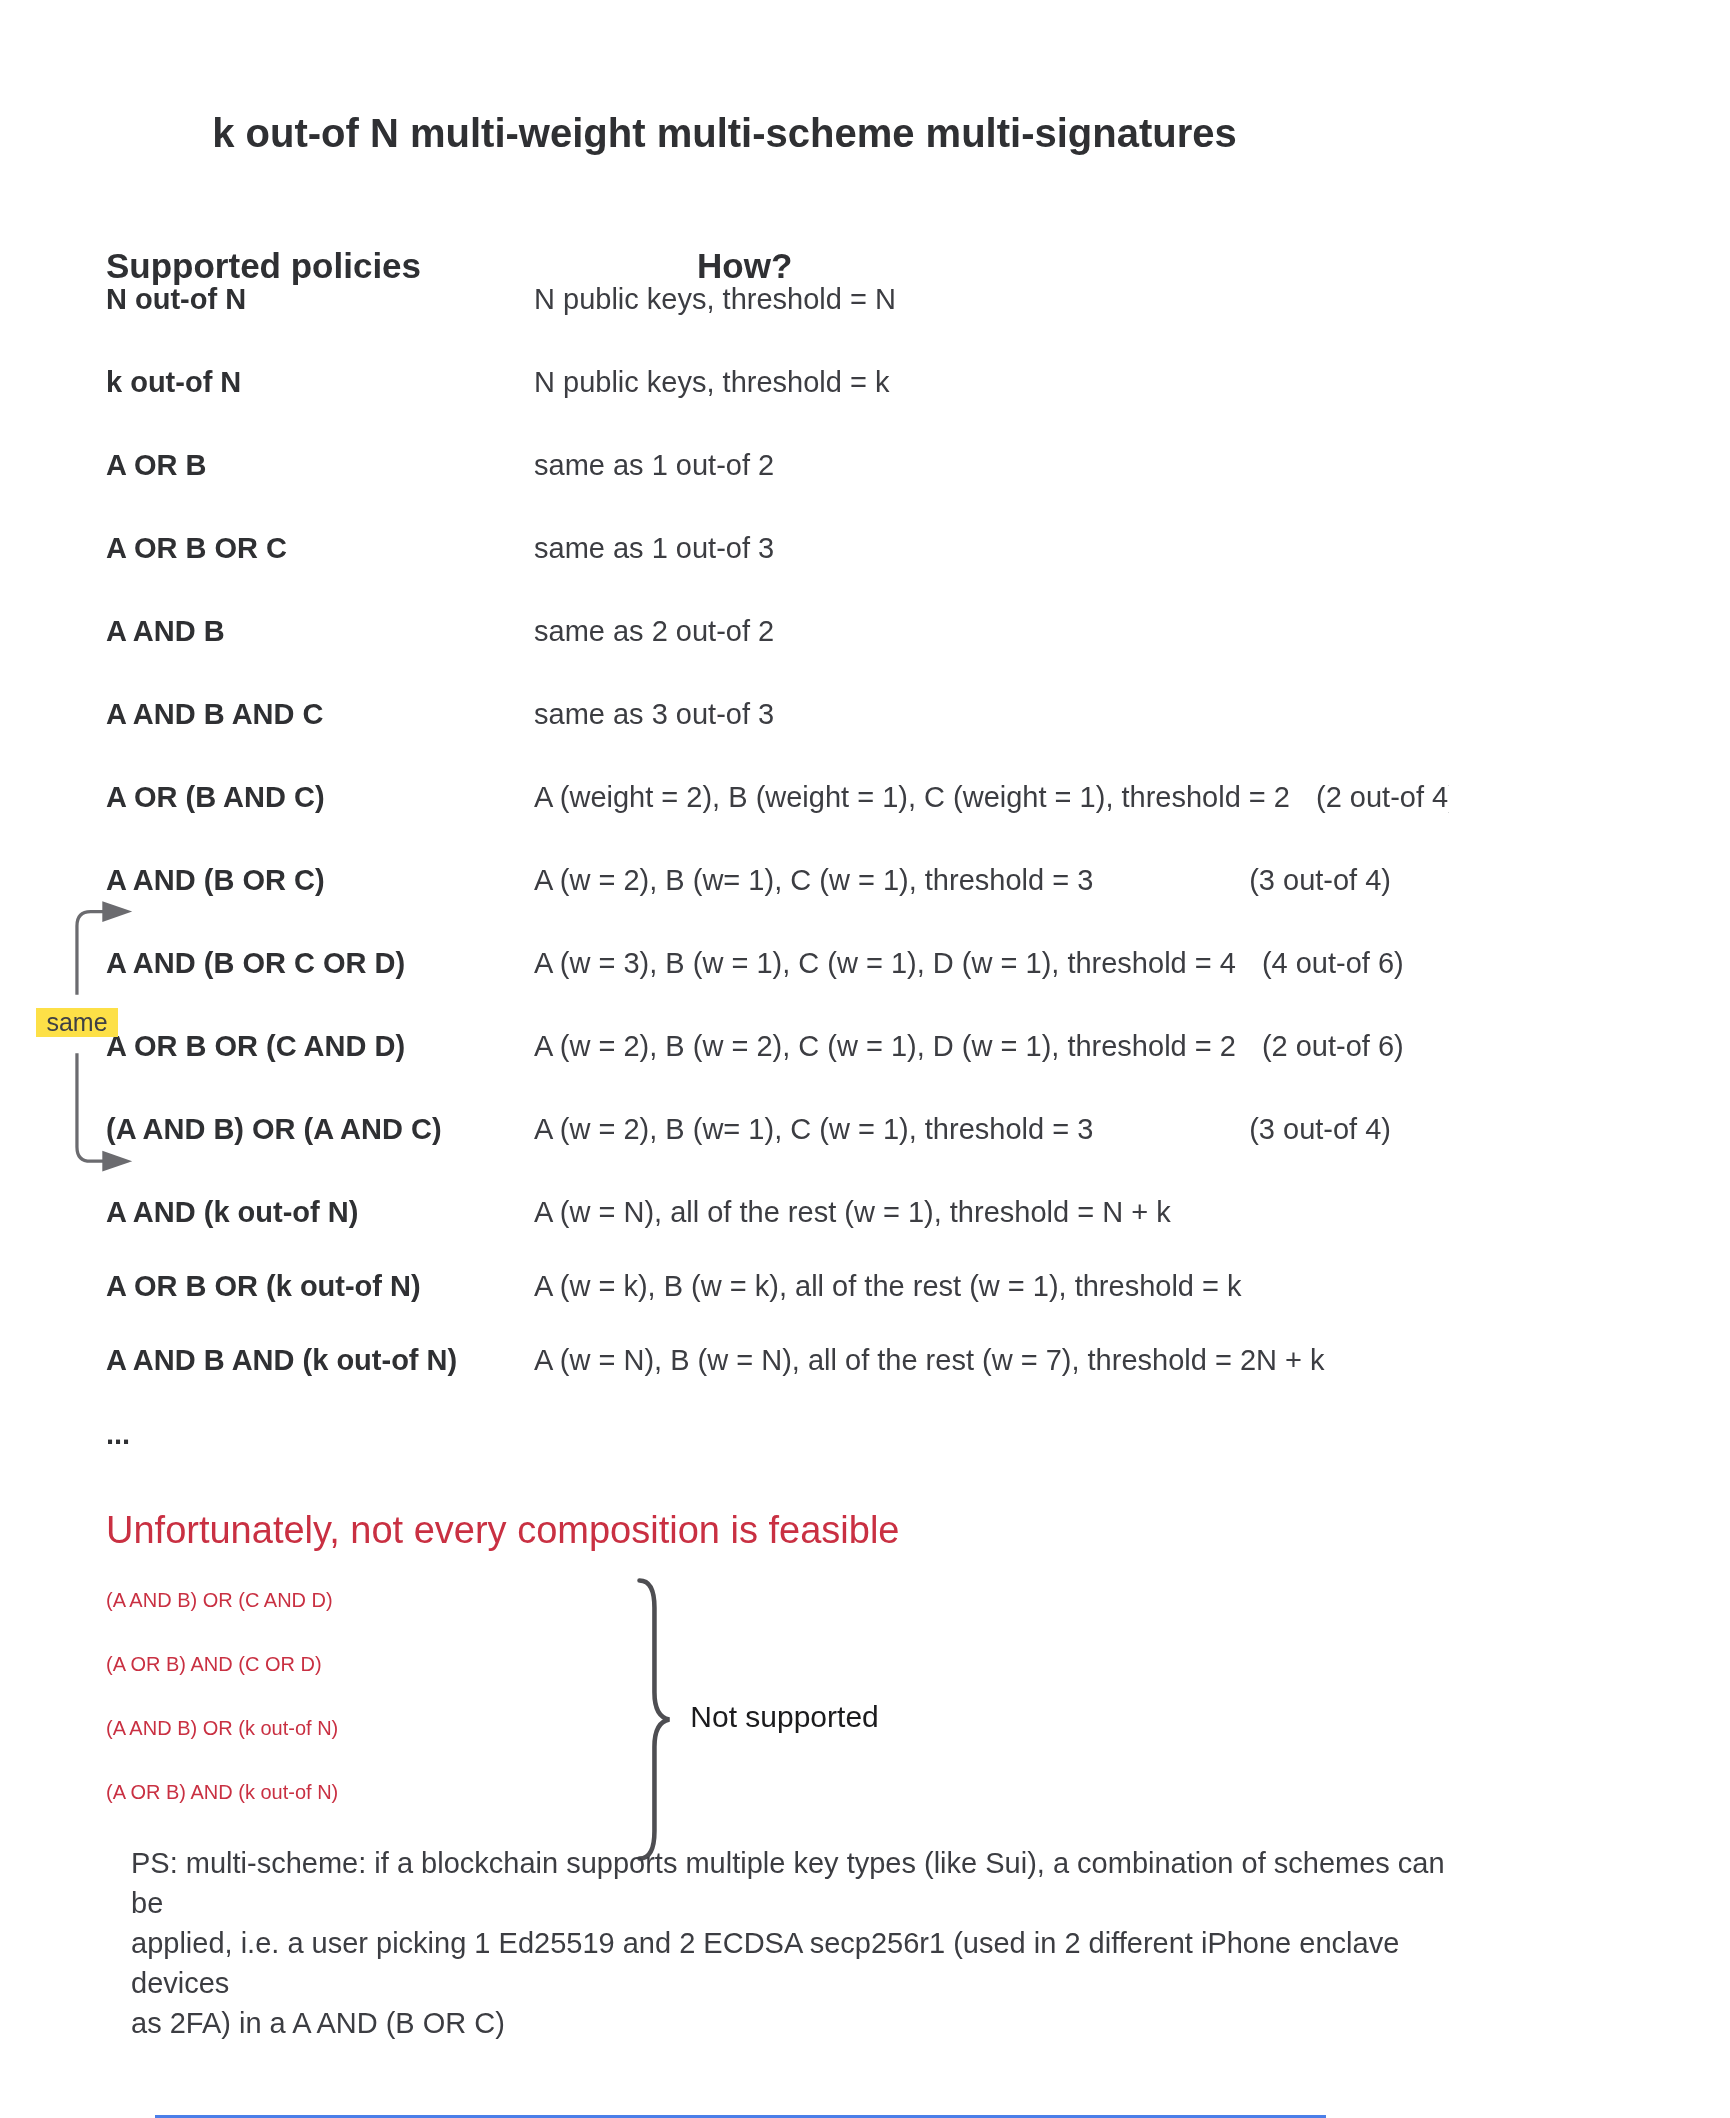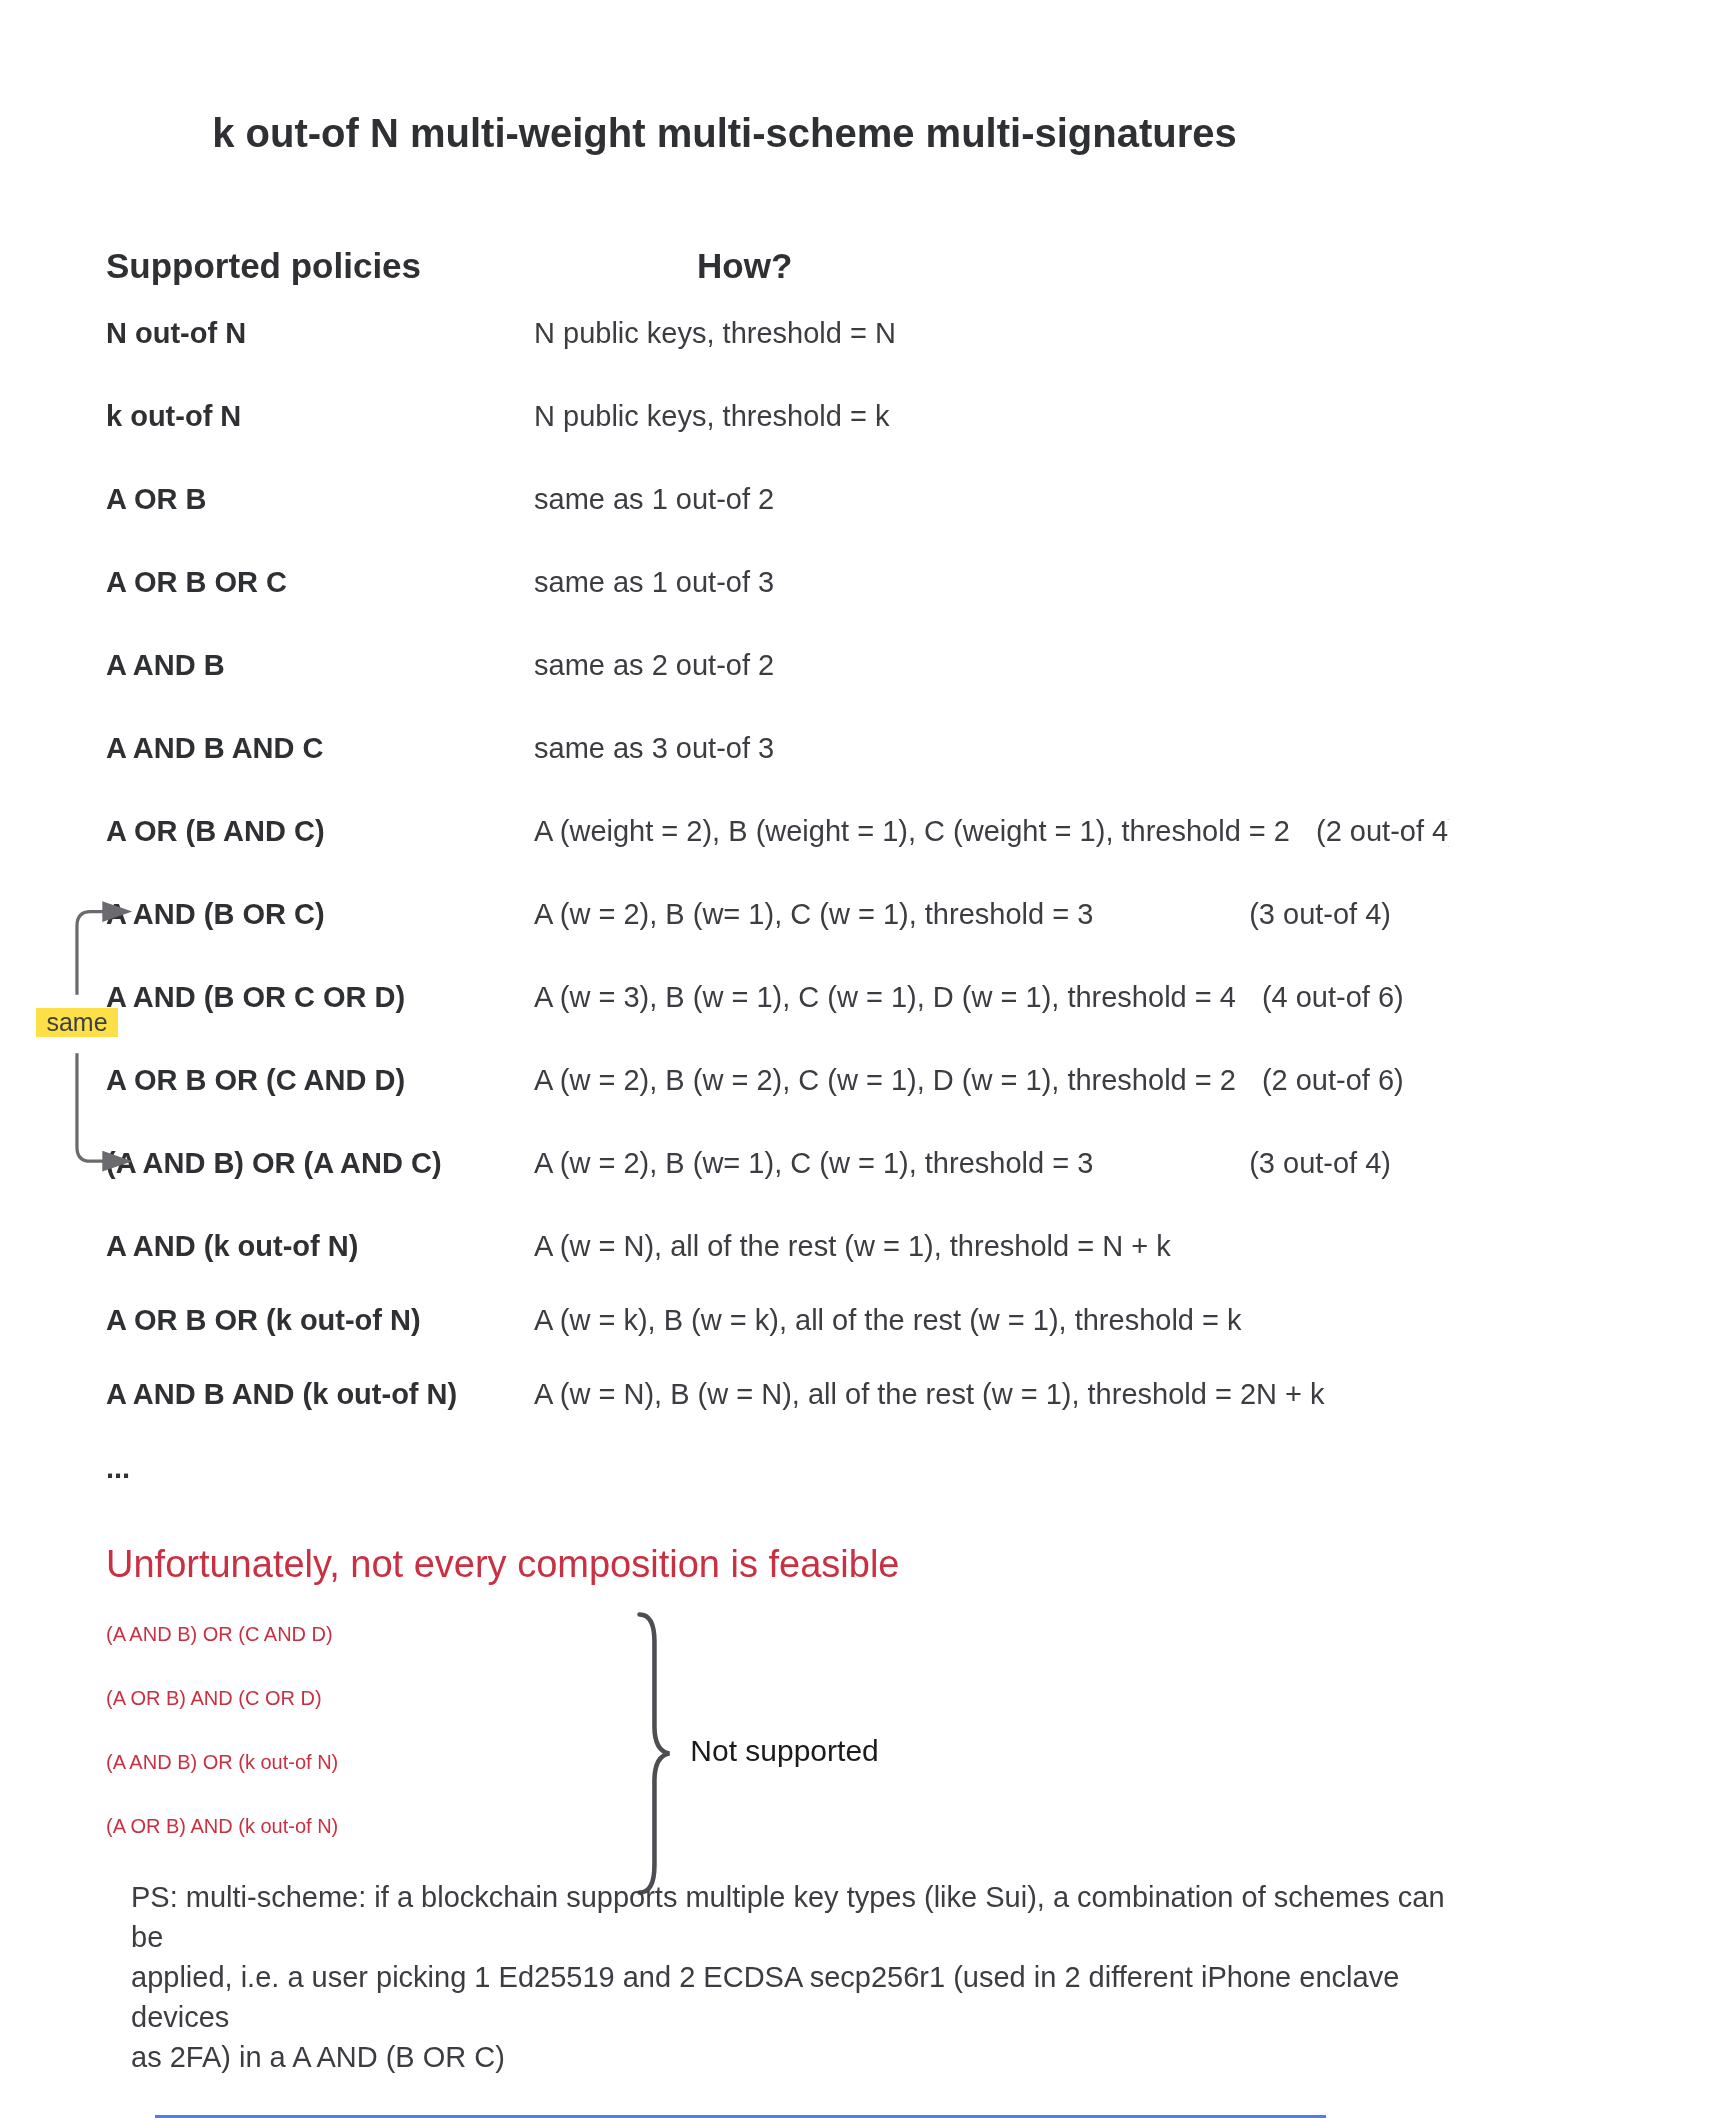--- a/index.html
+++ b/index.html
@@ -28,21 +28,21 @@
   }
   .header-row{
     display:flex;
     font-size:35px;
     line-height:37px;
     font-weight:700;
     color:#2f3033;
   }
   .header-policy{width:428px;flex-shrink:0;}
   .header-how{padding-left:163px;}
-  .rows{margin-top:34px;}
+  .rows{}
   .row{
     display:flex;
     align-items:baseline;
     font-size:29px;
     line-height:30px;
     margin-bottom:53px;
   }
   .row.tight{margin-bottom:44px;}
   .row .policy{
     width:428px;
@@ -212,21 +212,21 @@
         <span class="how">A (w = N), all of the rest (w = 1), threshold = N + k</span>
         <span class="note"></span>
       </div>
       <div class="row tight">
         <span class="policy">A OR B OR (k out-of N)</span>
         <span class="how">A (w = k), B (w = k), all of the rest (w = 1), threshold = k</span>
         <span class="note"></span>
       </div>
       <div class="row tight">
         <span class="policy">A AND B AND (k out-of N)</span>
-        <span class="how">A (w = N), B (w = N), all of the rest (w = 1), threshold = 2N + k</span>
+        <span class="how">A (w = N), B (w = N), all of the rest (w = 7), threshold = 2N + k</span>
         <span class="note"></span>
       </div>
     </div>
 
     <div class="ellipsis-row">...</div>
 
     <div class="infeasible-heading">Unfortunately, not every composition is feasible</div>
 
     <div class="infeasible-row">
       <div class="red-items">

